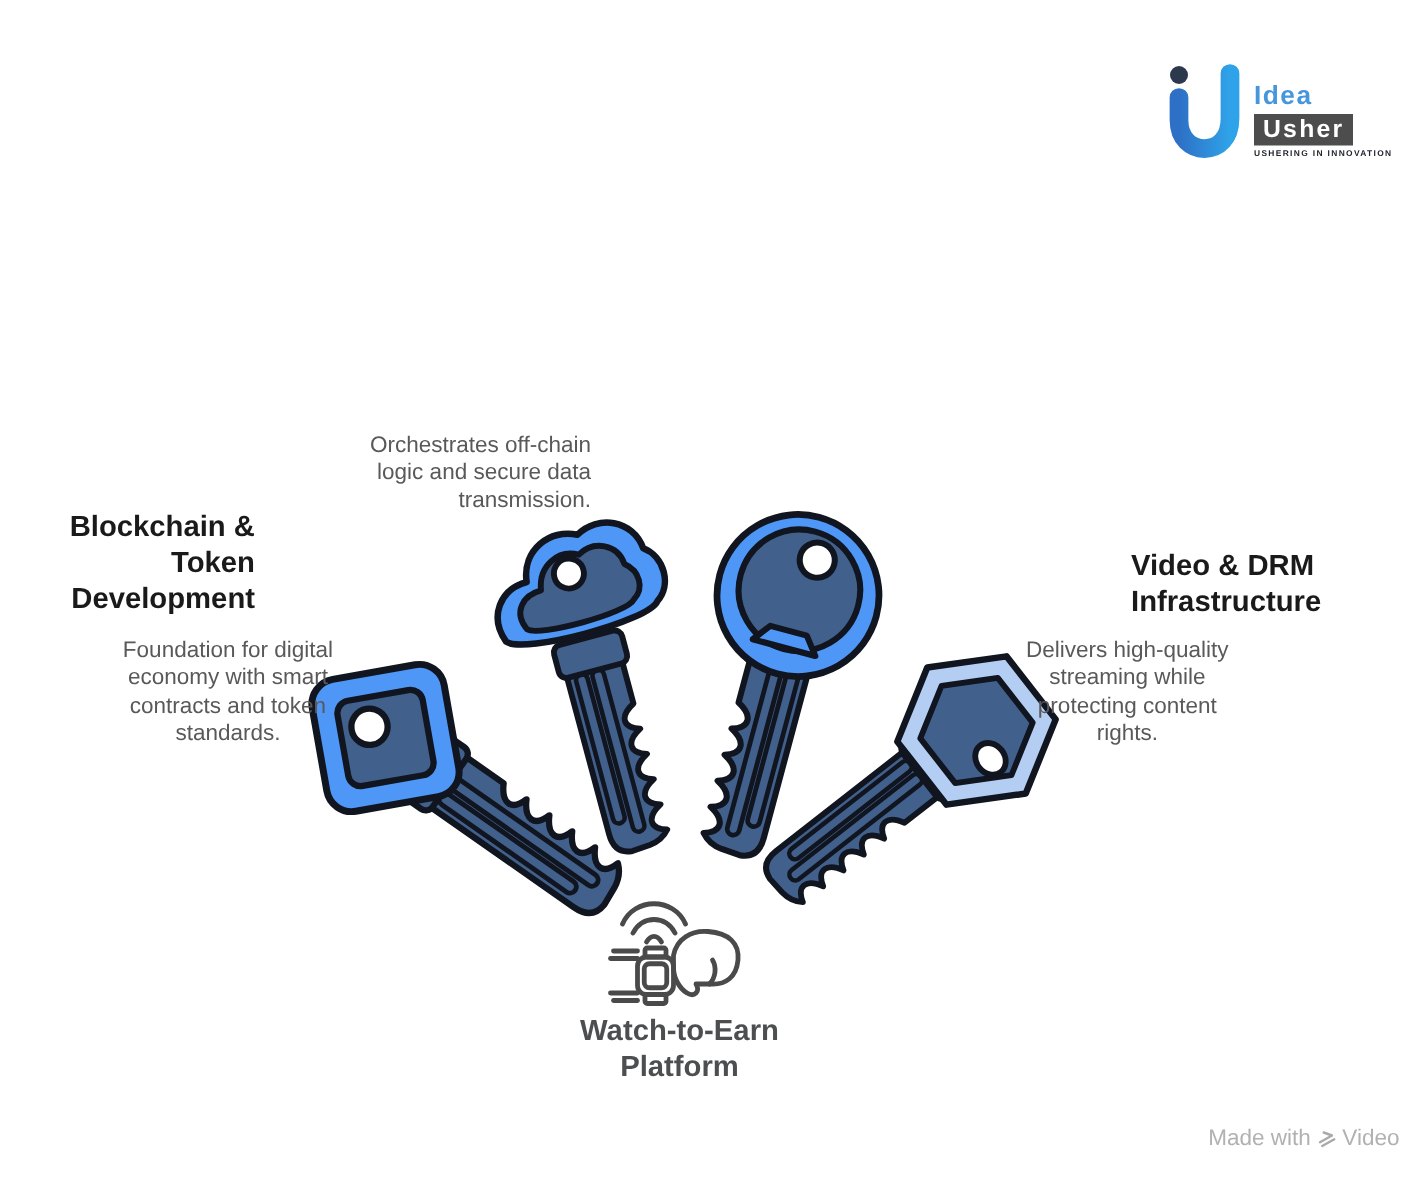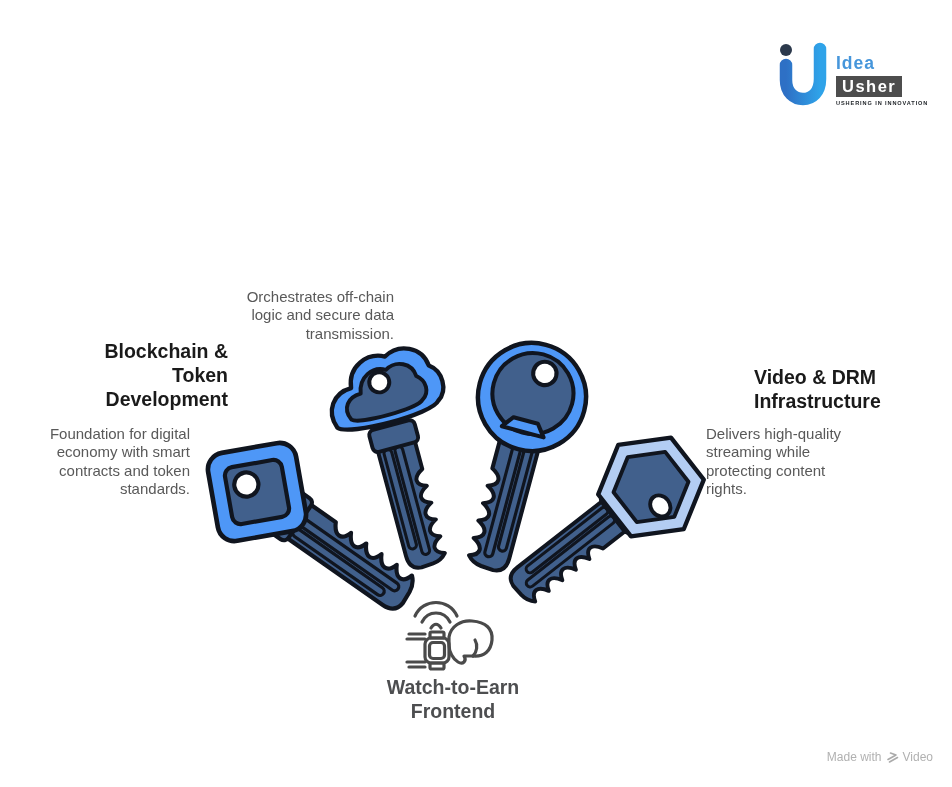--- a/index.html
+++ b/index.html
@@ -13,28 +13,28 @@
   .node-title {
     font-size:19.5px; font-weight:bold; color:var(--heading-text,#1a1a1a);
     line-height:1.22; white-space:pre-line;
   }
   .node-desc {
     font-size:15px; color:var(--body-text,#595959);
     line-height:1.22; white-space:pre-line;
   }
   .align-right { text-align:right; }
   .align-left { text-align:left; }
-  #node-blockchain-title { right:724px; top:340px;margin-left:24px; }
-  #node-blockchain-desc  { right:762px; top:425px; }
+  #node-blockchain-title { right:782px; top:340px;margin-left:24px; }
+  #node-blockchain-desc  { right:730px; top:425px;text-align:center; }
   #node-backend-title    { right:558px; top:196px; }
   #node-backend-desc     { right:558px; top:260px;margin-top:28px; }
   #node-frontend-title   { left:518px; top:184px; }
   #node-frontend-desc    { left:518px; top:246px; }
   #node-video-title      { left:754px; top:366px; }
-  #node-video-desc       { left:706px; top:425px; }
+  #node-video-desc       { left:684px; top:425px;text-align:center; }
   #center-title {
     left:453px; top:676px; transform:translateX(-50%);
     text-align:center; font-size:19.5px; font-weight:bold;
     color:var(--center-text,#4d4e50); line-height:1.22; white-space:pre-line;
   }
   
   #keys-svg { left:0; top:0; width:952px; height:787px; pointer-events:none; }
   #keys-svg .bri { fill:var(--key-blue-bright,#4E97F7); }
   #keys-svg .pal { fill:var(--key-blue-pale,#B3CDF3); }
   #keys-svg .dk  { fill:var(--key-fill-dark,#41608C); }
@@ -63,21 +63,21 @@
     font-size:16.5px; font-weight:bold; letter-spacing:1.5px;
     padding:2px 6px 3px 6px; line-height:1;
   }
   #logo-tagline {
     margin-top:3px; font-size:5.6px; font-weight:bold; letter-spacing:0.9px;
     color:#22262b;
   }
   
   #credit {
     right:19px; top:750px; display:flex; align-items:center; gap:4px;
-    font-size:12px; color:var(--credit-text,#b1b1b1);
+    font-size:15px; color:var(--credit-text,#b1b1b1);
   }
 </style>
 </head>
 <body>
 
 <div id="canvas">
 
   <div id="logo" class="abs">
     <svg width="58" height="66" viewBox="0 0 58 66">
       <defs>
@@ -181,21 +181,21 @@
     <rect x="26.5" y="52.5" width="15" height="16" rx="3.5"></rect>
     <rect x="27" y="73" width="14" height="6" rx="1.5"></rect>
     <path d="M 6,44 H 22"></path>
     <path d="M 4,49 H 22"></path>
     <path d="M 4,72 H 22"></path>
     <path d="M 6,77 H 22"></path>
     <path d="M 46,47 C 48,36 58,30 69,31 C 83,32 90,39 89,50 C 88,61 81,67 70,66 L 61,66 C 64,71 60,75 55,72 C 50,69 46,62 46,55 Z"></path>
     <path d="M 70,66 C 74,62 75,55 72,50"></path>
   </svg>
   <div id="center-title" class="abs">Watch-to-Earn
-Frontend</div>
+Platform</div>
 
   <div id="credit" class="abs">
     <span>Made with</span>
     <svg width="13" height="14" viewBox="0 0 13 14">
       <path d="M 2,9.5 L 10,5 L 4.5,3" fill="none" stroke="#aaaaaa" stroke-width="1.6" stroke-linecap="round" stroke-linejoin="round"></path>
       <path d="M 3.5,12 L 11.5,7.5" fill="none" stroke="#aaaaaa" stroke-width="1.6" stroke-linecap="round"></path>
     </svg>
     <span>Video</span>
   </div>
 

